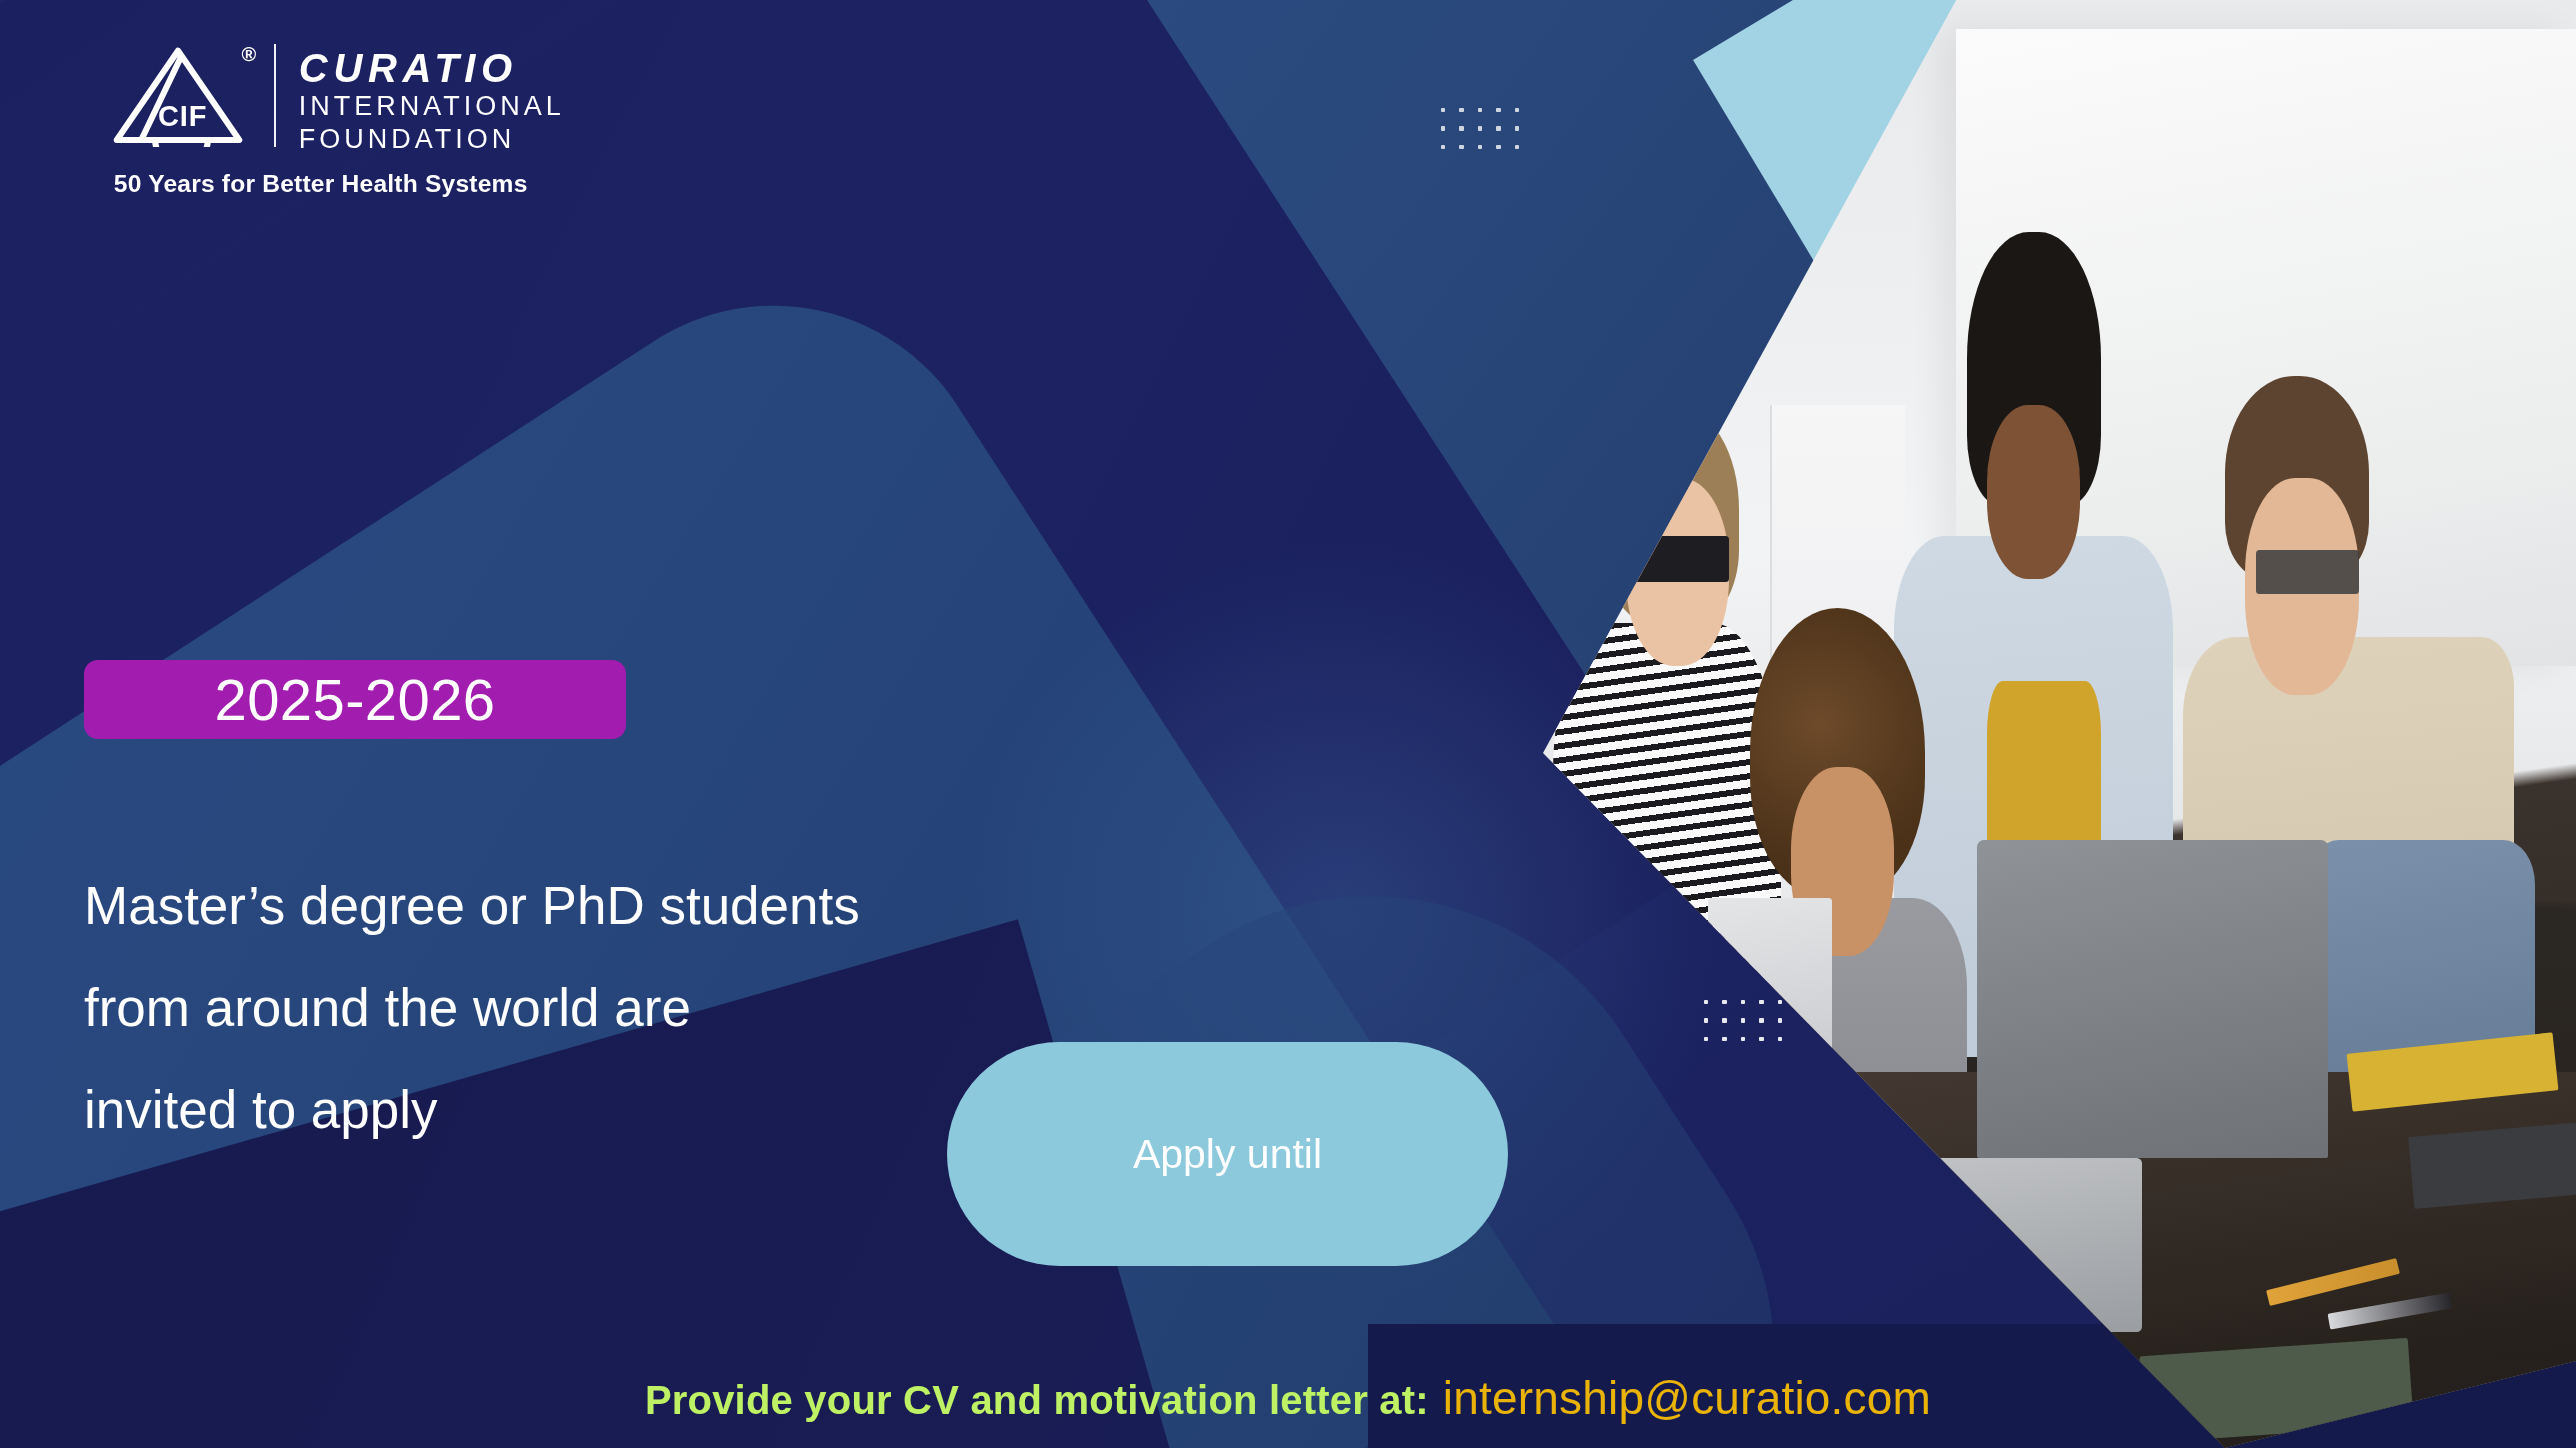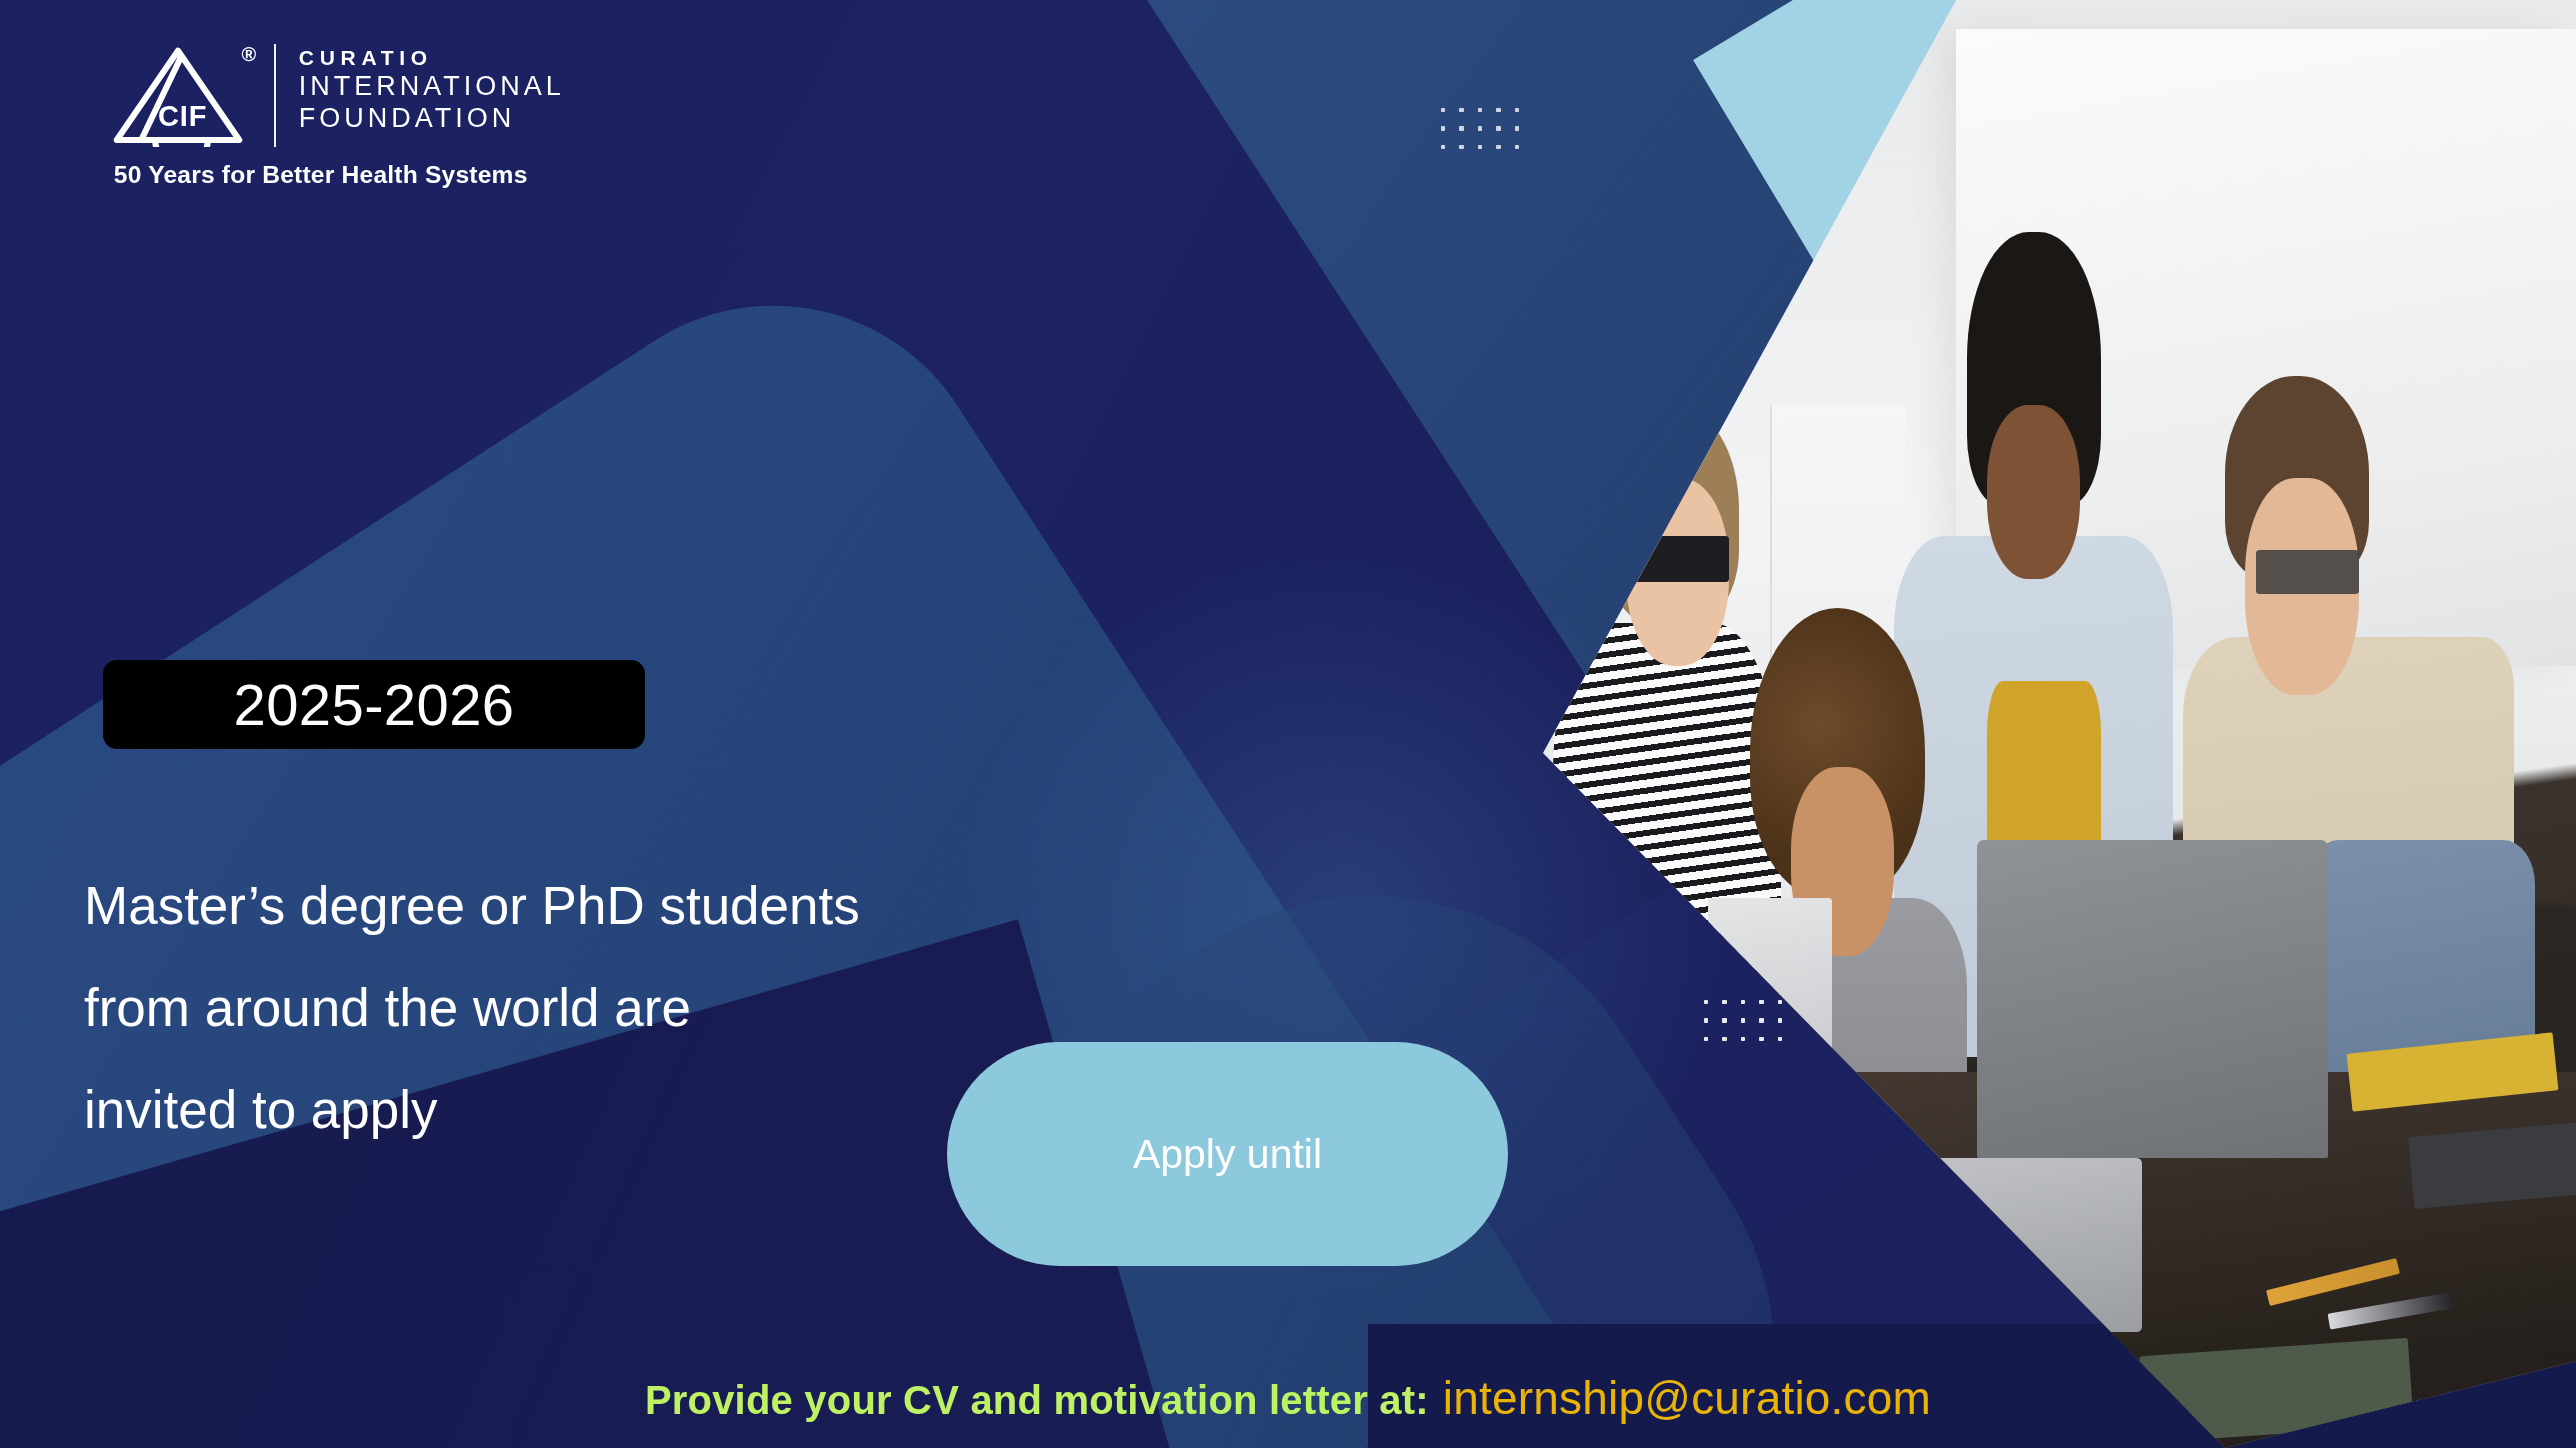--- a/index.html
+++ b/index.html
@@ -223,22 +223,22 @@
   .logo-reg {
     position: absolute; right: -5.3px; top: 1.8px;
     color: #ffffff; font-size: 20px; font-weight: 700; line-height: 1;
   }
   .logo-divider {
     width: 1.8px; height: 103px; background: #ffffff;
     margin: 1.8px 23px 0 23px; opacity: .95;
   }
   .logo-words { padding-top: 5.3px; }
   .logo-w1 {
-    color: #ffffff; font-size: 21px; font-weight: 700;
-    letter-spacing: 5.7px; line-height: 1.06;
+    color: #ffffff; font-size: 40px; font-weight: 700;
+    letter-spacing: 5.7px; line-height: 1.06; font-style: italic;
   }
   .logo-w2, .logo-w3 {
     color: #ffffff; font-size: 27px; font-weight: 400;
     letter-spacing: 4px; line-height: 1.22;
   }
   .logo-tag {
     margin-top: 14px; margin-left: 1.8px;
     color: #ffffff; font-size: 24.6px; font-weight: 600; letter-spacing: 0.2px;
   }
 
@@ -250,24 +250,24 @@
     font-weight: 300;
     line-height: 1.08;
     letter-spacing: -0.9px;
     white-space: pre-line;
     text-shadow: 0 1.8px 21px rgba(0,0,0,.18);
   }
 
   
   .year-badge {
     position: absolute; left: 84px; top: 660px;
-    width: 542px; height: 89px;
-    background: #000000;
+    width: 542px; height: 79px;
+    background: #a21caf;
     border-radius: 14px;
-    display: flex; align-items: center; justify-content: center; margin-left: 19px;
+    display: flex; align-items: center; justify-content: center;
   }
   .year-badge-text {
     color: #ffffff; font-size: 58px; font-weight: 400; letter-spacing: 0.4px;
   }
 
   
   .body-copy {
     position: absolute; left: 84px; top: 855px;
     color: #ffffff;
     font-size: 53px;

